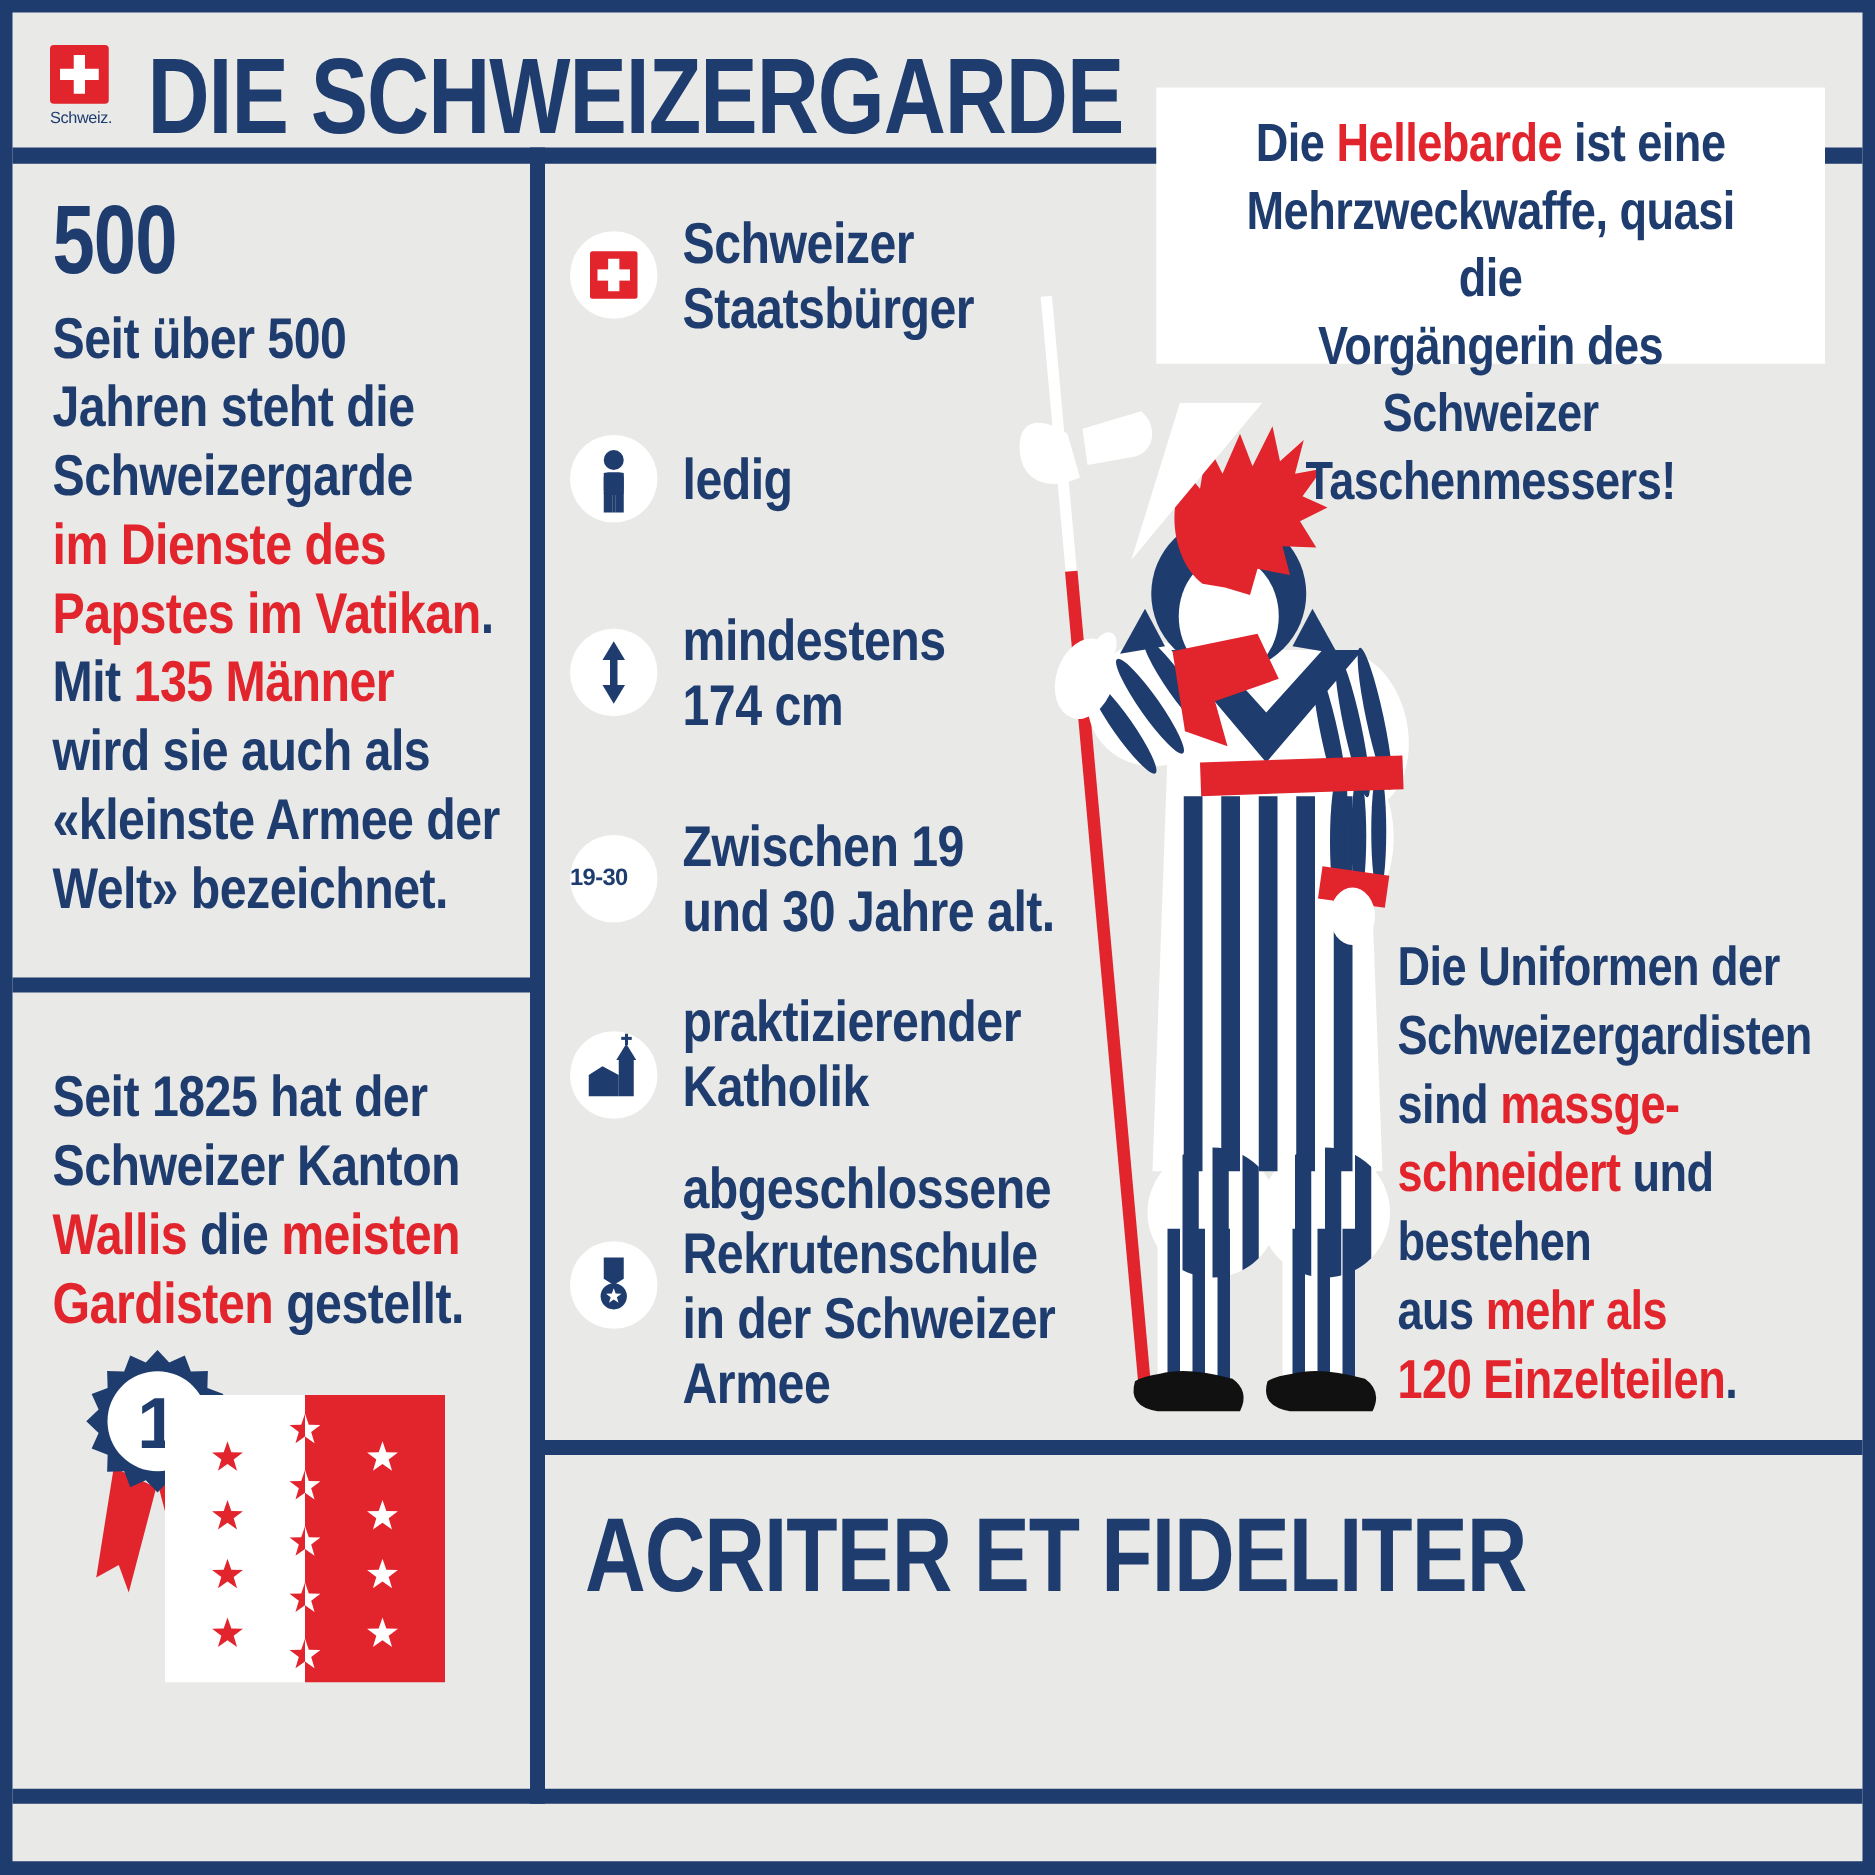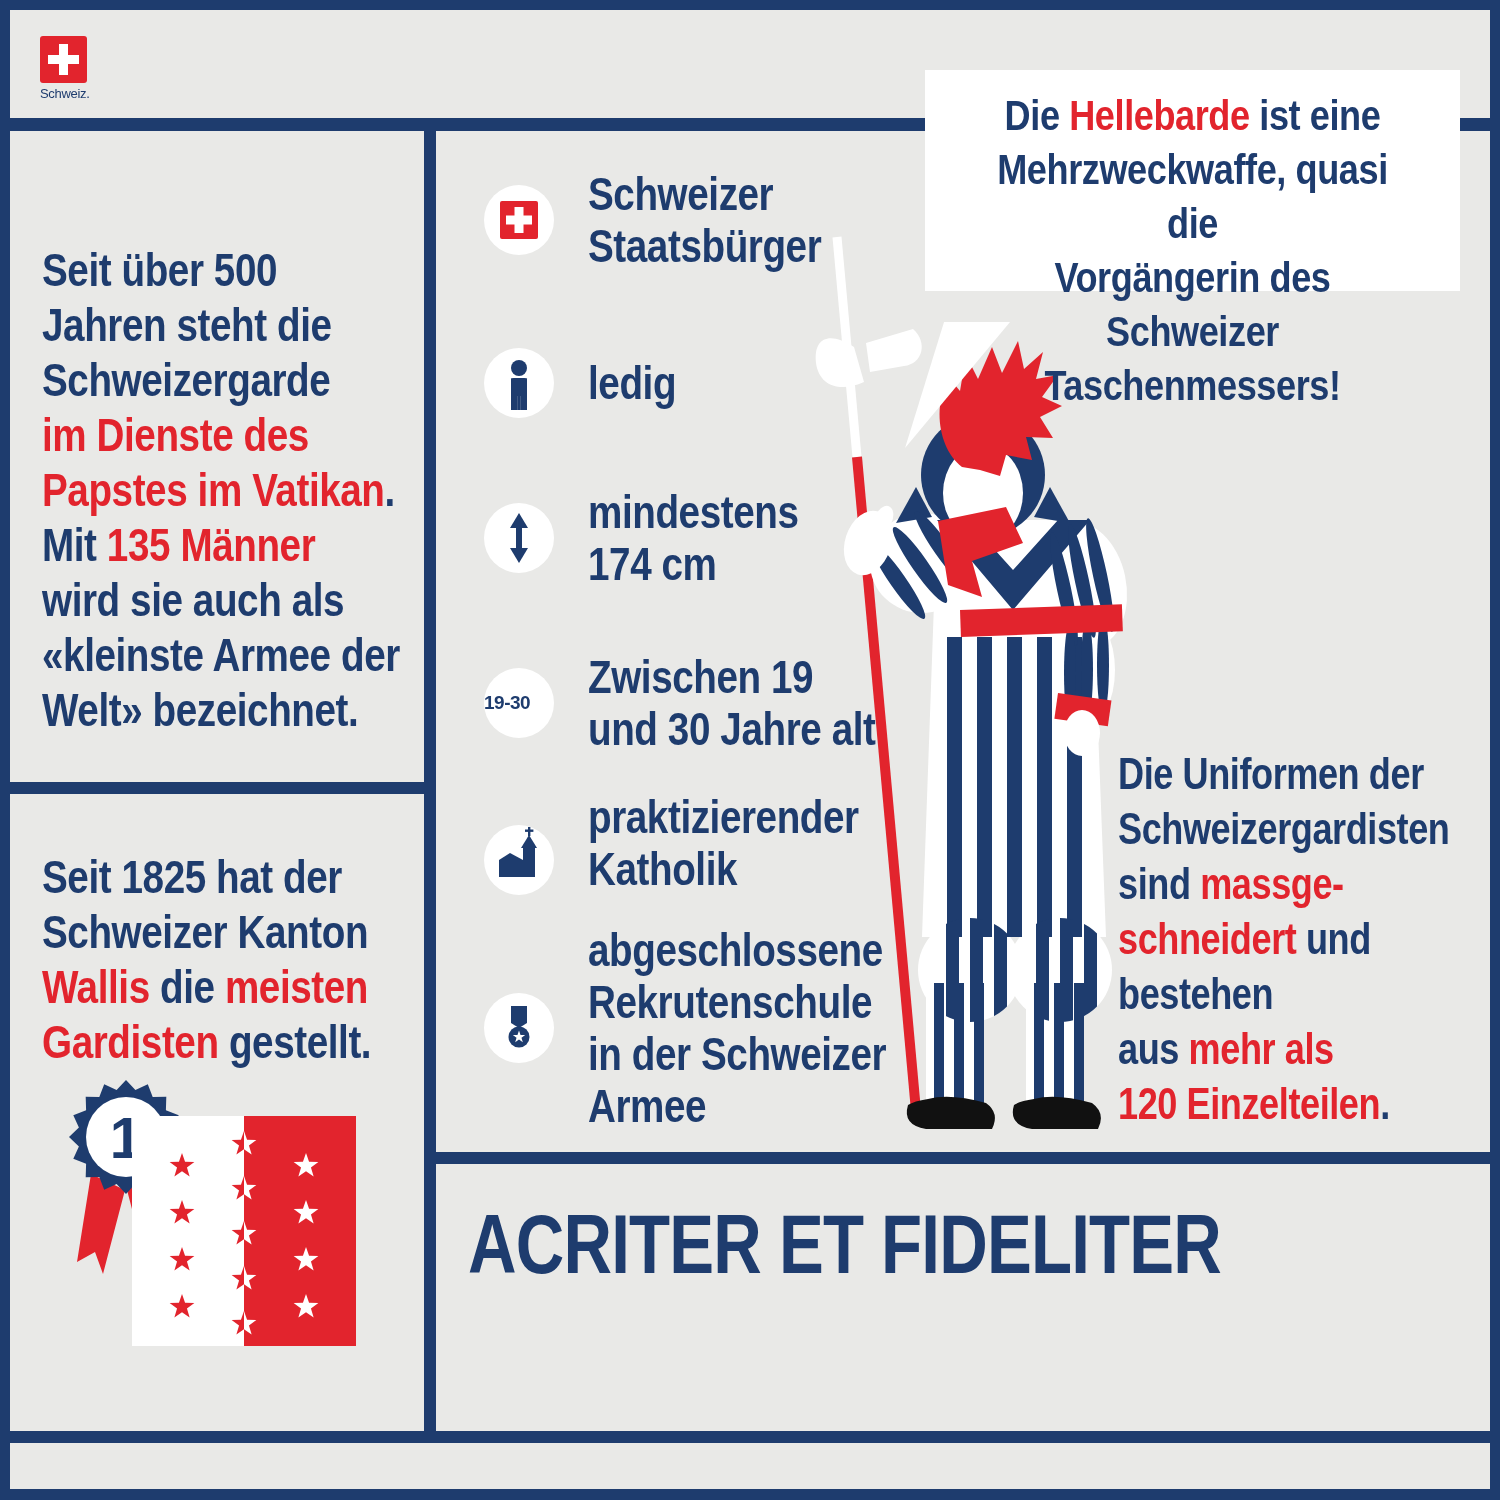--- a/index.html
+++ b/index.html
@@ -9,21 +9,21 @@
   .edge{position:absolute;background:#1e3c6e;}
   .rule{position:absolute;background:#1e3c6e;}
   .cond{display:inline-block;transform:scaleX(.8);transform-origin:0 0;letter-spacing:-1px;}
   .cond84{display:inline-block;transform:scaleX(.84);transform-origin:0 0;letter-spacing:-.5px;}
   .condc{display:inline-block;transform:scaleX(.84);transform-origin:50% 0;letter-spacing:-.5px;}
   .rich{white-space:pre-line;font-weight:bold;}
   .rich .red{color:#e2242d;}
   .para{font-size:46px;line-height:55px;}
   .title{font-size:86px;font-weight:bold;white-space:nowrap;}
   .bignum{font-size:78px;font-weight:bold;}
-  .req-row{position:absolute;left:484px;display:flex;align-items:center;gap:34px;height:70px;}
+  .req-row{position:absolute;left:456px;display:flex;align-items:center;gap:20px;height:70px;}
   .circle{width:70px;height:70px;border-radius:50%;background:#ffffff;flex:0 0 auto;
           display:flex;align-items:center;}
   .req-label{font-size:46px;line-height:52px;font-weight:bold;white-space:pre-line;}
   .agetext{font-size:19px;font-weight:bold;letter-spacing:-.5px;color:#1e3c6e;}
   .bubble{position:absolute;left:925px;top:70px;width:535px;height:221px;background:#ffffff;
           text-align:center;}
   .bubble-text{font-size:43px;line-height:54px;padding-top:18px;}
   .tail{position:absolute;left:900px;top:322px;width:120px;height:126px;background:#ffffff;
         clip-path:polygon(36.7% 0, 91.7% 0, 4.2% 100%);}
   .uniform{font-size:44px;line-height:55px;}
@@ -50,21 +50,27 @@
   <div class="rule" style="left:424px;top:118px;width:12px;height:1325px"></div>
   <div class="rule" style="left:10px;top:782px;width:426px;height:12px"></div>
   <div class="rule" style="left:424px;top:1152px;width:1066px;height:12px"></div>
   <div class="rule" style="left:10px;top:1431px;width:1480px;height:12px"></div>
 
   <div class="logo-square">
     <div class="v"></div>
     <div class="h"></div>
   </div>
   <div class="logo-label">Schweiz.</div>
-
+  <div class="abs" style="left:118px;top:28px">
+    <span class="title cond">DIE SCHWEIZERGARDE</span>
+  </div>
+
+  <div class="abs" style="left:42px;top:146px">
+    <span class="bignum cond" style="transform:scaleX(.78)">500</span>
+  </div>
   <div class="abs" style="left:42px;top:243px">
     <div class="rich para cond84"><span>Seit über 500
 Jahren steht die
 Schweizergarde
 </span><span class="red">im Dienste des
 Papstes im Vatikan</span><span>.
 Mit </span><span class="red">135 Männer</span><span>
 wird sie auch als
 «kleinste Armee der
 Welt» bezeichnet.</span></div>

